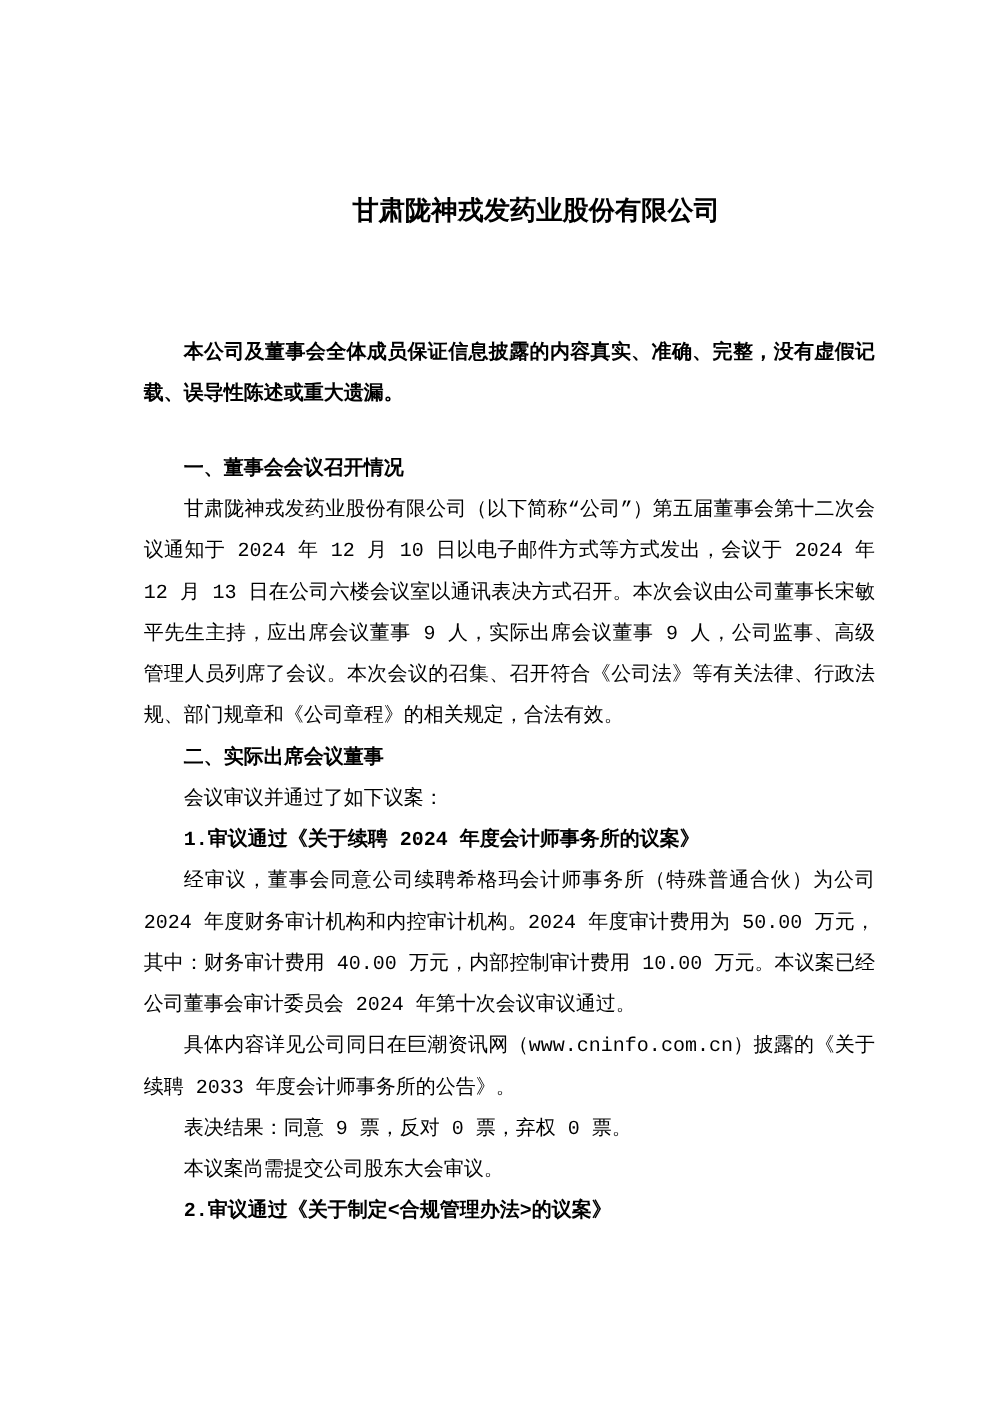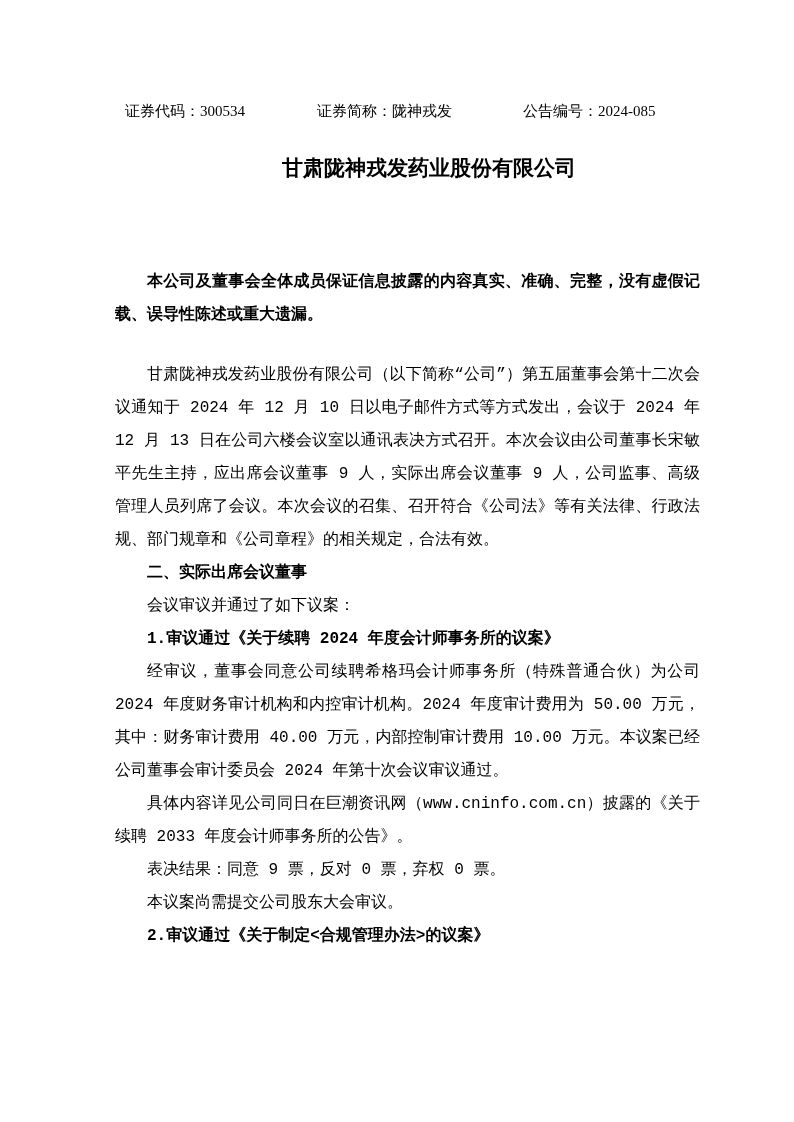--- a/index.html
+++ b/index.html
@@ -66,34 +66,30 @@
   }
   .sec-heading, .item-heading {
     font-weight: bold;
   }
 </style>
 </head>
 <body>
 
 <div class="page">
 
-  <div class="doc-header">
-    <span class="h-item h-code">证券代码：300534</span>
-    <span class="h-item h-abbr">证券简称：陇神戎发</span>
-    <span class="h-item h-no">公告编号：2024-085</span>
-  </div>
 
   <div class="doc-title">
     <div>甘肃陇神戎发药业股份有限公司</div>
   </div>
 
   <div class="doc-body">
 
     <p class="declaration">本公司及董事会全体成员保证信息披露的内容真实、准确、完整，没有虚假记载、误导性陈述或重大遗漏。</p>
 
+    <p class="sec-heading">一、董事会会议召开情况</p>
     <p>甘肃陇神戎发药业股份有限公司（以下简称“公司”）第五届董事会第十二次会议通知于 2024 年 12 月 10 日以电子邮件方式等方式发出，会议于 2024 年 12 月 13 日在公司六楼会议室以通讯表决方式召开。本次会议由公司董事长宋敏平先生主持，应出席会议董事 9 人，实际出席会议董事 9 人，公司监事、高级管理人员列席了会议。本次会议的召集、召开符合《公司法》等有关法律、行政法规、部门规章和《公司章程》的相关规定，合法有效。</p>
 
     <p class="sec-heading">二、实际出席会议董事</p>
     <p>会议审议并通过了如下议案：</p>
 
     <p class="item-heading">1.审议通过《关于续聘 2024 年度会计师事务所的议案》</p>
     <p>经审议，董事会同意公司续聘希格玛会计师事务所（特殊普通合伙）为公司 2024 年度财务审计机构和内控审计机构。2024 年度审计费用为 50.00 万元，其中：财务审计费用 40.00 万元，内部控制审计费用 10.00 万元。本议案已经公司董事会审计委员会 2024 年第十次会议审议通过。</p>
     <p>具体内容详见公司同日在巨潮资讯网（www.cninfo.com.cn）披露的《关于续聘 2033 年度会计师事务所的公告》。</p>
     <p>表决结果：同意 9 票，反对 0 票，弃权 0 票。</p>
     <p>本议案尚需提交公司股东大会审议。</p>

